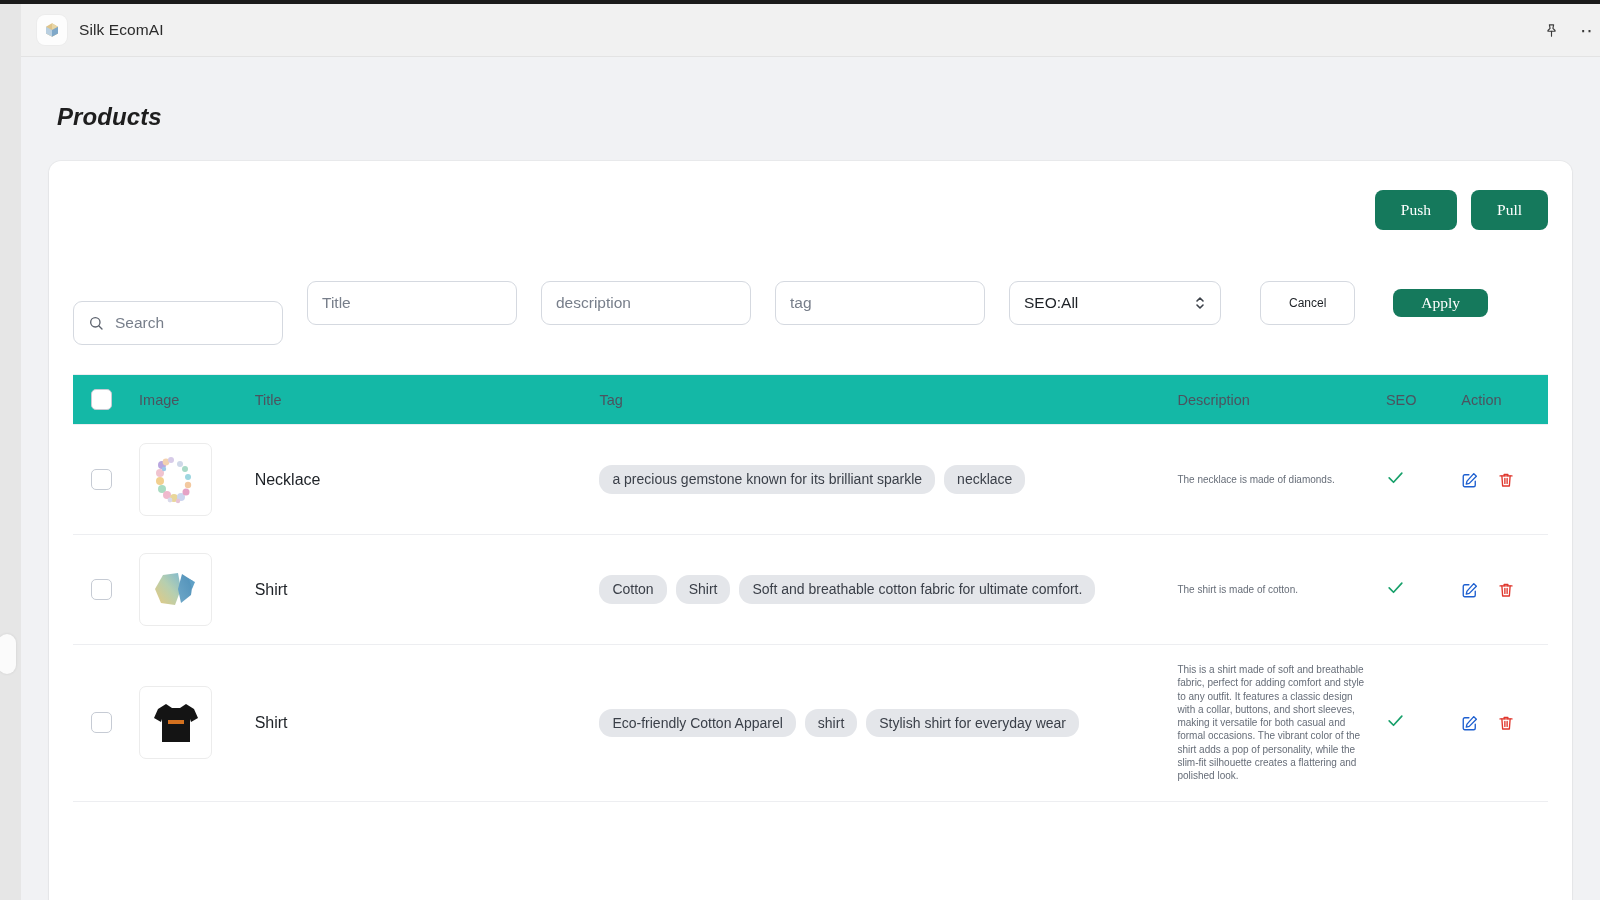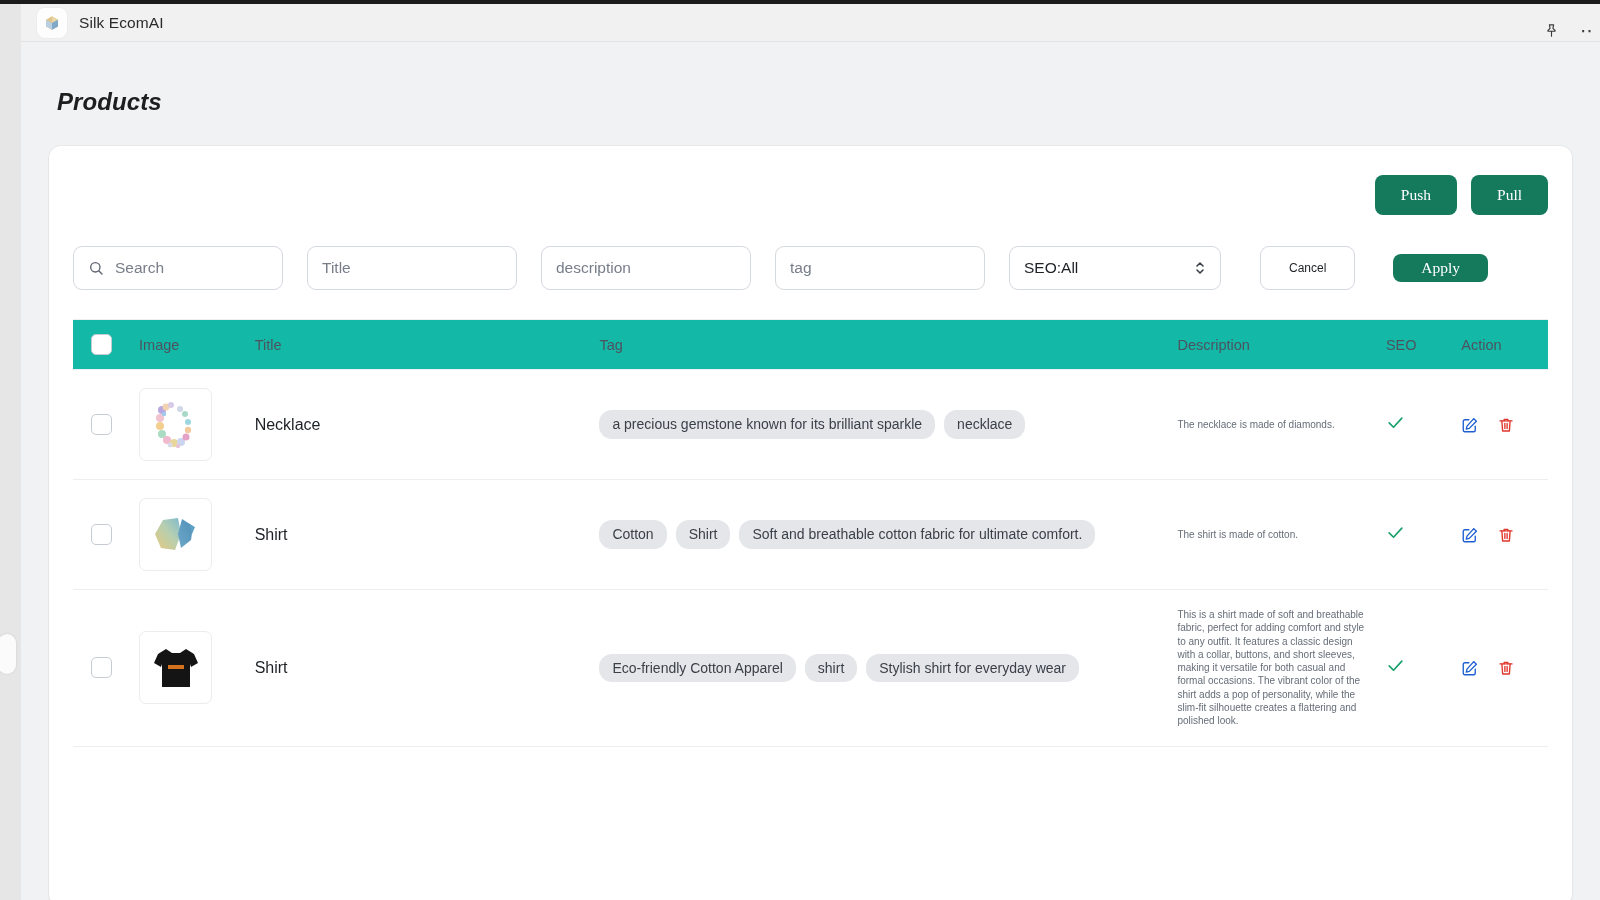--- a/index.html
+++ b/index.html
@@ -13,21 +13,21 @@
 
   
   .top-strip { position:absolute; top:0; left:0; width:1600px; height:4px; background:#1b1b1b; }
   .left-gutter { position:absolute; top:4px; left:0; width:21px; height:896px; background:#e6e6e6; }
 
   
   .app { position:absolute; top:4px; left:21px; width:1579px; height:896px; background:#f1f2f4; }
 
   
   .titlebar {
-    position:relative; height:38px; background:#f1f1f1;
+    position:relative; height:53px; background:#f1f1f1;
     border-bottom:1px solid #e3e3e3;
     display:flex; align-items:center; padding:0 16px;
   }
   .app-logo {
     width:30px; height:30px; border-radius:8px; background:#fdfdfd;
     display:flex; align-items:center; justify-content:center; margin-right:12px;
     box-shadow:0 0 0 1px #ececec;
   }
   .app-title { font-size:15.5px; color:#2b2b2b; letter-spacing:.1px; }
   .titlebar-right { position:absolute; right:6px; top:0; height:53px; display:flex; align-items:center; gap:18px; }
@@ -54,21 +54,21 @@
   .filters { display:flex; align-items:center; gap:24px; margin-top:31px; }
   .field {
     height:44px; border:1px solid #d5d9e0; border-radius:9px; background:#fff;
     display:flex; align-items:center; padding:0 14px; color:#6f7783; font-size:15.5px;
   }
   .field input {
     border:none; outline:none; background:transparent; width:100%;
     font-size:15.5px; font-family:"Liberation Sans", sans-serif; color:#30353d;
   }
   .field input::placeholder { color:#777e8a; }
-  .f-search { width:210px; }
+  .f-search { width:210px;margin-top:40px; }
   .f-title { width:210px; }
   .f-desc { width:210px; }
   .f-tag { width:210px; }
   .f-seo { width:212px; justify-content:space-between; color:#1d2126; cursor:pointer; }
   .search-ico { margin-right:11px; display:flex; color:#5c626d; }
   .stepper { display:flex; flex-direction:column; color:#3c4149; line-height:7px; font-size:11px; }
 
   .btn-cancel {
     height:44px; padding:0 28px; background:#fff; border:1px solid #d5d9e0;
     border-radius:9px; font-size:12px; color:#1d2126; cursor:pointer;

